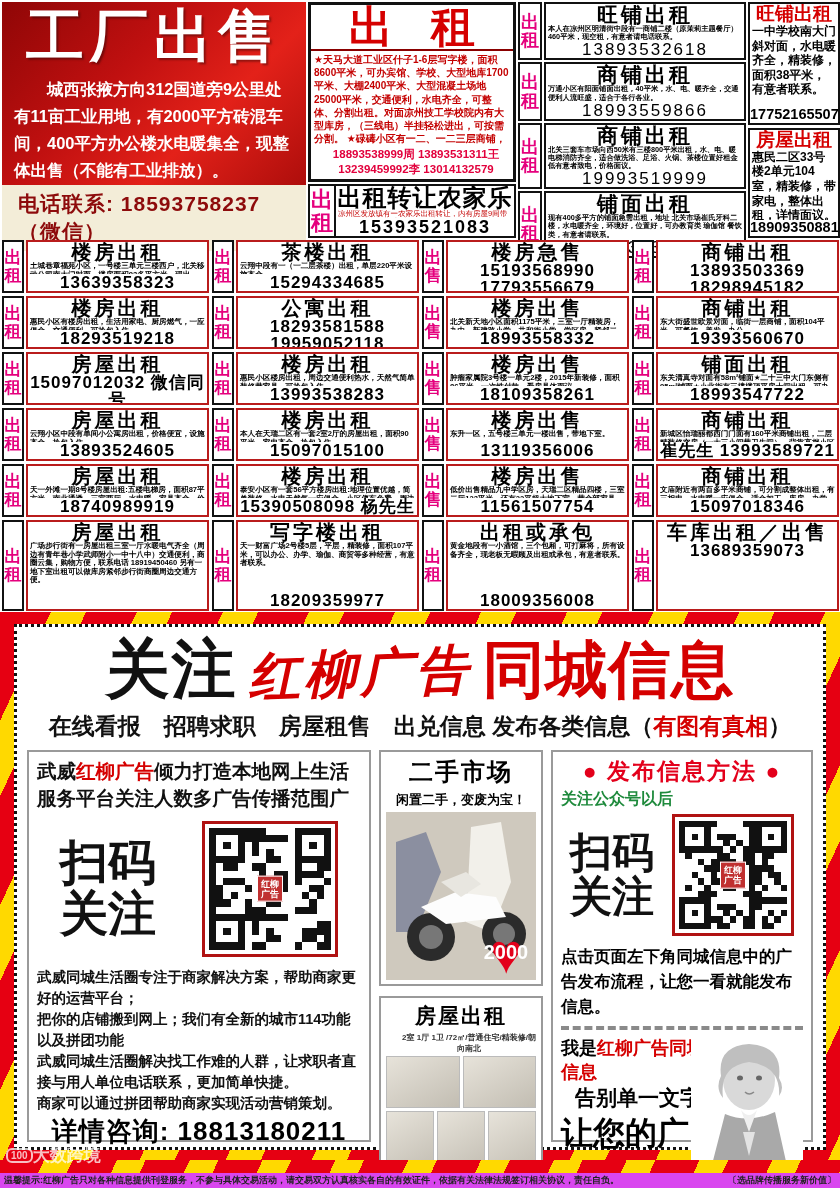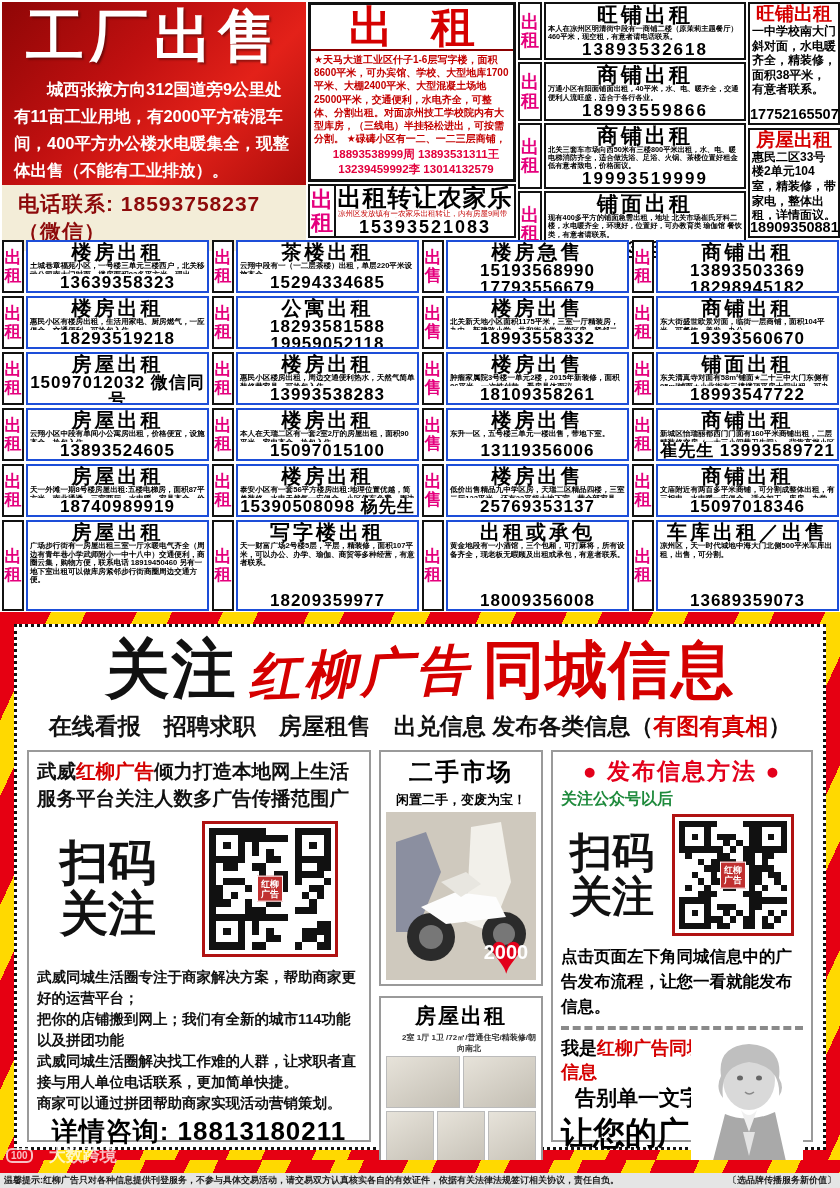--- a/index.html
+++ b/index.html
@@ -31,36 +31,36 @@
   .farm-body { color:#c40000; font-size:7.5px; line-height:1.1; padding:0 2px; overflow:hidden; }
   .farm-phone { font-weight:900; font-size:18px; text-align:center; line-height:1.0; letter-spacing:2px; }
 
   
   .midright { position:absolute; left:518px; top:0; width:228px; height:238px; display:flex; flex-direction:column; gap:2px; padding-top:2px; }
   .sm-ad { flex:1; display:flex; gap:2px; }
   .sm-tab { width:24px; border:2px solid #111; color:#e5007d; font-weight:900; font-size:18px; line-height:1.02; display:flex; align-items:center; justify-content:center; text-align:center; word-break:break-all; background:#fff; }
   .sm-box { flex:1; border:2px solid #111; background:#fff; overflow:hidden; display:flex; flex-direction:column; }
   .sm-title { font-weight:900; font-size:21px; text-align:center; line-height:1.0; letter-spacing:3px; }
   .sm-body { font-size:7.3px; font-weight:bold; line-height:1.12; padding:0 2px; flex:1; overflow:hidden; }
-  .sm-phone { font-weight:700; font-size:17px; text-align:center; line-height:1.0; letter-spacing:2px; }
+  .sm-phone { font-weight:400; font-size:17px; text-align:center; line-height:1.0; letter-spacing:2px; }
 
   
   .farright { position:absolute; left:748px; top:0; width:92px; height:238px; display:flex; flex-direction:column; gap:3px; padding-top:2px; }
   .side-ad { border:2px solid #111; background:#fff; overflow:hidden; display:flex; flex-direction:column; }
   .side-ad:nth-child(1){ flex:1.12; } .side-ad:nth-child(2){ flex:1; }
   .side-title { color:#d50000; font-weight:900; font-size:19px; text-align:center; line-height:1.05; }
   .side-body { font-size:12px; font-weight:bold; line-height:1.22; padding:0 2px; flex:1; overflow:hidden; }
   .side-phone { font-weight:900; font-size:14.5px; text-align:center; line-height:1.1; }
 
   
   .grid { position:absolute; top:238px; left:0; width:840px; height:374px;
     display:grid; grid-template-columns:repeat(4,1fr); grid-template-rows:repeat(5,56px) 94px; }
   .cell { display:flex; gap:2px; padding:2px 1px 1px 2px; }
   .cell-tab { width:22px; border:2px solid #111; color:#e5007d; font-weight:900; font-size:17px; line-height:1.02; display:flex; align-items:center; justify-content:center; text-align:center; word-break:break-all; background:#fff; }
-  .cell-box { flex:1; border:2px solid #1d4ed8; background:#fff; overflow:hidden; display:flex; flex-direction:column; }
+  .cell-box { flex:1; border:2px solid #b91c1c; background:#fff; overflow:hidden; display:flex; flex-direction:column; }
   .cell-title { font-weight:900; font-size:20px; text-align:center; line-height:1.0; letter-spacing:3px; }
   .cell-body { font-size:7.6px; font-weight:bold; line-height:1.12; padding:0 2px; flex:1; overflow:hidden; }
   .cell-phone { font-weight:900; font-size:17px; text-align:center; line-height:1.0; letter-spacing:1px; }
 
   
   .bottom { position:absolute; top:612px; left:0; width:840px; height:548px;
     background:repeating-linear-gradient(115deg,#e60012 0 46px,#ffd900 46px 78px); }
   .bottom-inner { position:absolute; left:14px; top:12px; right:14px; bottom:10px; background:#fff; border:3px dotted #111; padding:6px 10px 8px 10px; }
 
   .banner { text-align:center; white-space:nowrap; line-height:1.0; padding-top:4px; }
@@ -113,22 +113,22 @@
   .promo { position:relative; flex:1; }
   .promo-text { width:60%; }
   .pl1 { font-size:18px; font-weight:900; } .pl1 .brand { color:#d50000; }
   .pl2 { font-size:21px; font-weight:900; padding-left:14px; }
   .pl3 { font-size:32px; font-weight:900; }
   .mozart { position:absolute; right:0; top:0; width:112px; height:148px; }
 
   
   .footer { position:absolute; left:0; top:1160px; width:840px; height:28px; }
   .footer-stripe { height:13px; background:repeating-linear-gradient(115deg,#e60012 0 40px,#ffd900 40px 66px); }
-  .footer-notice { height:15px; background:#e5e5e5; display:flex; align-items:center; justify-content:space-between; padding:0 4px; font-size:9px; font-weight:bold; color:#222; white-space:nowrap; overflow:hidden; }
-  .watermark { position:absolute; left:6px; top:-16px; color:rgba(255,255,255,.75); font-size:17px; font-weight:bold; display:flex; align-items:center; gap:16px; }
+  .footer-notice { height:15px; background:#d946ef; display:flex; align-items:center; justify-content:space-between; padding:0 4px; font-size:9px; font-weight:bold; color:#222; white-space:nowrap; overflow:hidden; }
+  .watermark { position:absolute; left:6px; top:-16px; color:rgba(255,255,255,.75); font-size:17px; font-weight:bold; display:flex; align-items:center; gap:0; }
   .wm-badge { border:2px solid rgba(255,255,255,.75); border-radius:6px; font-size:10px; padding:0 3px; }
 </style>
 </head>
 <body>
 
 <div class="top-area">
 
   <div class="factory">
     <div class="factory-title">工厂出售</div>
     <div class="factory-body">城西张掖方向312国道旁9公里处有11亩工业用地，有2000平方砖混车间，400平方办公楼水电暖集全，现整体出售（不能有工业排放）。</div>
@@ -363,21 +363,21 @@
       <div class="cell-body">泰安小区有一套56平方楼房出租:地理位置优越，简单装修，水电天然气一应俱全，小区停车免费，周边学校超市，出行方便。</div>
       <div class="cell-phone">15390508098 杨先生</div>
     </div>
   </div>
 
   <div class="cell">
     <div class="cell-tab">出售</div>
     <div class="cell-box">
       <div class="cell-title">楼房出售</div>
       <div class="cell-body">低价出售精品九中学区房，天瑞二区精品四楼，三室二厅123平米，还有22平超大地下室，带全部家具，拎包入住。低价出售，中介勿扰。</div>
-      <div class="cell-phone">25769353137</div>
+      <div class="cell-phone">11561507754</div>
     </div>
   </div>
 
   <div class="cell">
     <div class="cell-tab">出租</div>
     <div class="cell-box">
       <div class="cell-title">商铺出租</div>
       <div class="cell-body">文庙附近有两百多平米商铺，可分割成整体出租，有三相电，水电暖一应俱全，适合加工、库房、办学、办公、汽车美容等，停车方便有意者电话联系。</div>
       <div class="cell-phone">15097018346</div>
     </div>
@@ -407,21 +407,20 @@
       <div class="cell-title">出租或承包</div>
       <div class="cell-body">黄金地段有一小酒馆，三个包厢，可打麻将，所有设备齐全，现老板无暇顾及出租或承包，有意者联系。</div>
       <div class="cell-phone">18009356008</div>
     </div>
   </div>
 
   <div class="cell">
     <div class="cell-tab">出租</div>
     <div class="cell-box">
       <div class="cell-title">车库出租／出售</div>
-      <div class="cell-body">凉州区，天一时代城地中海大门北侧500平米车库出租，出售，可分割。</div>
       <div class="cell-phone">13689359073</div>
     </div>
   </div>
 </div>
 </div>
 
 <div class="bottom">
   <div class="bottom-inner">
 
     <div class="banner">

